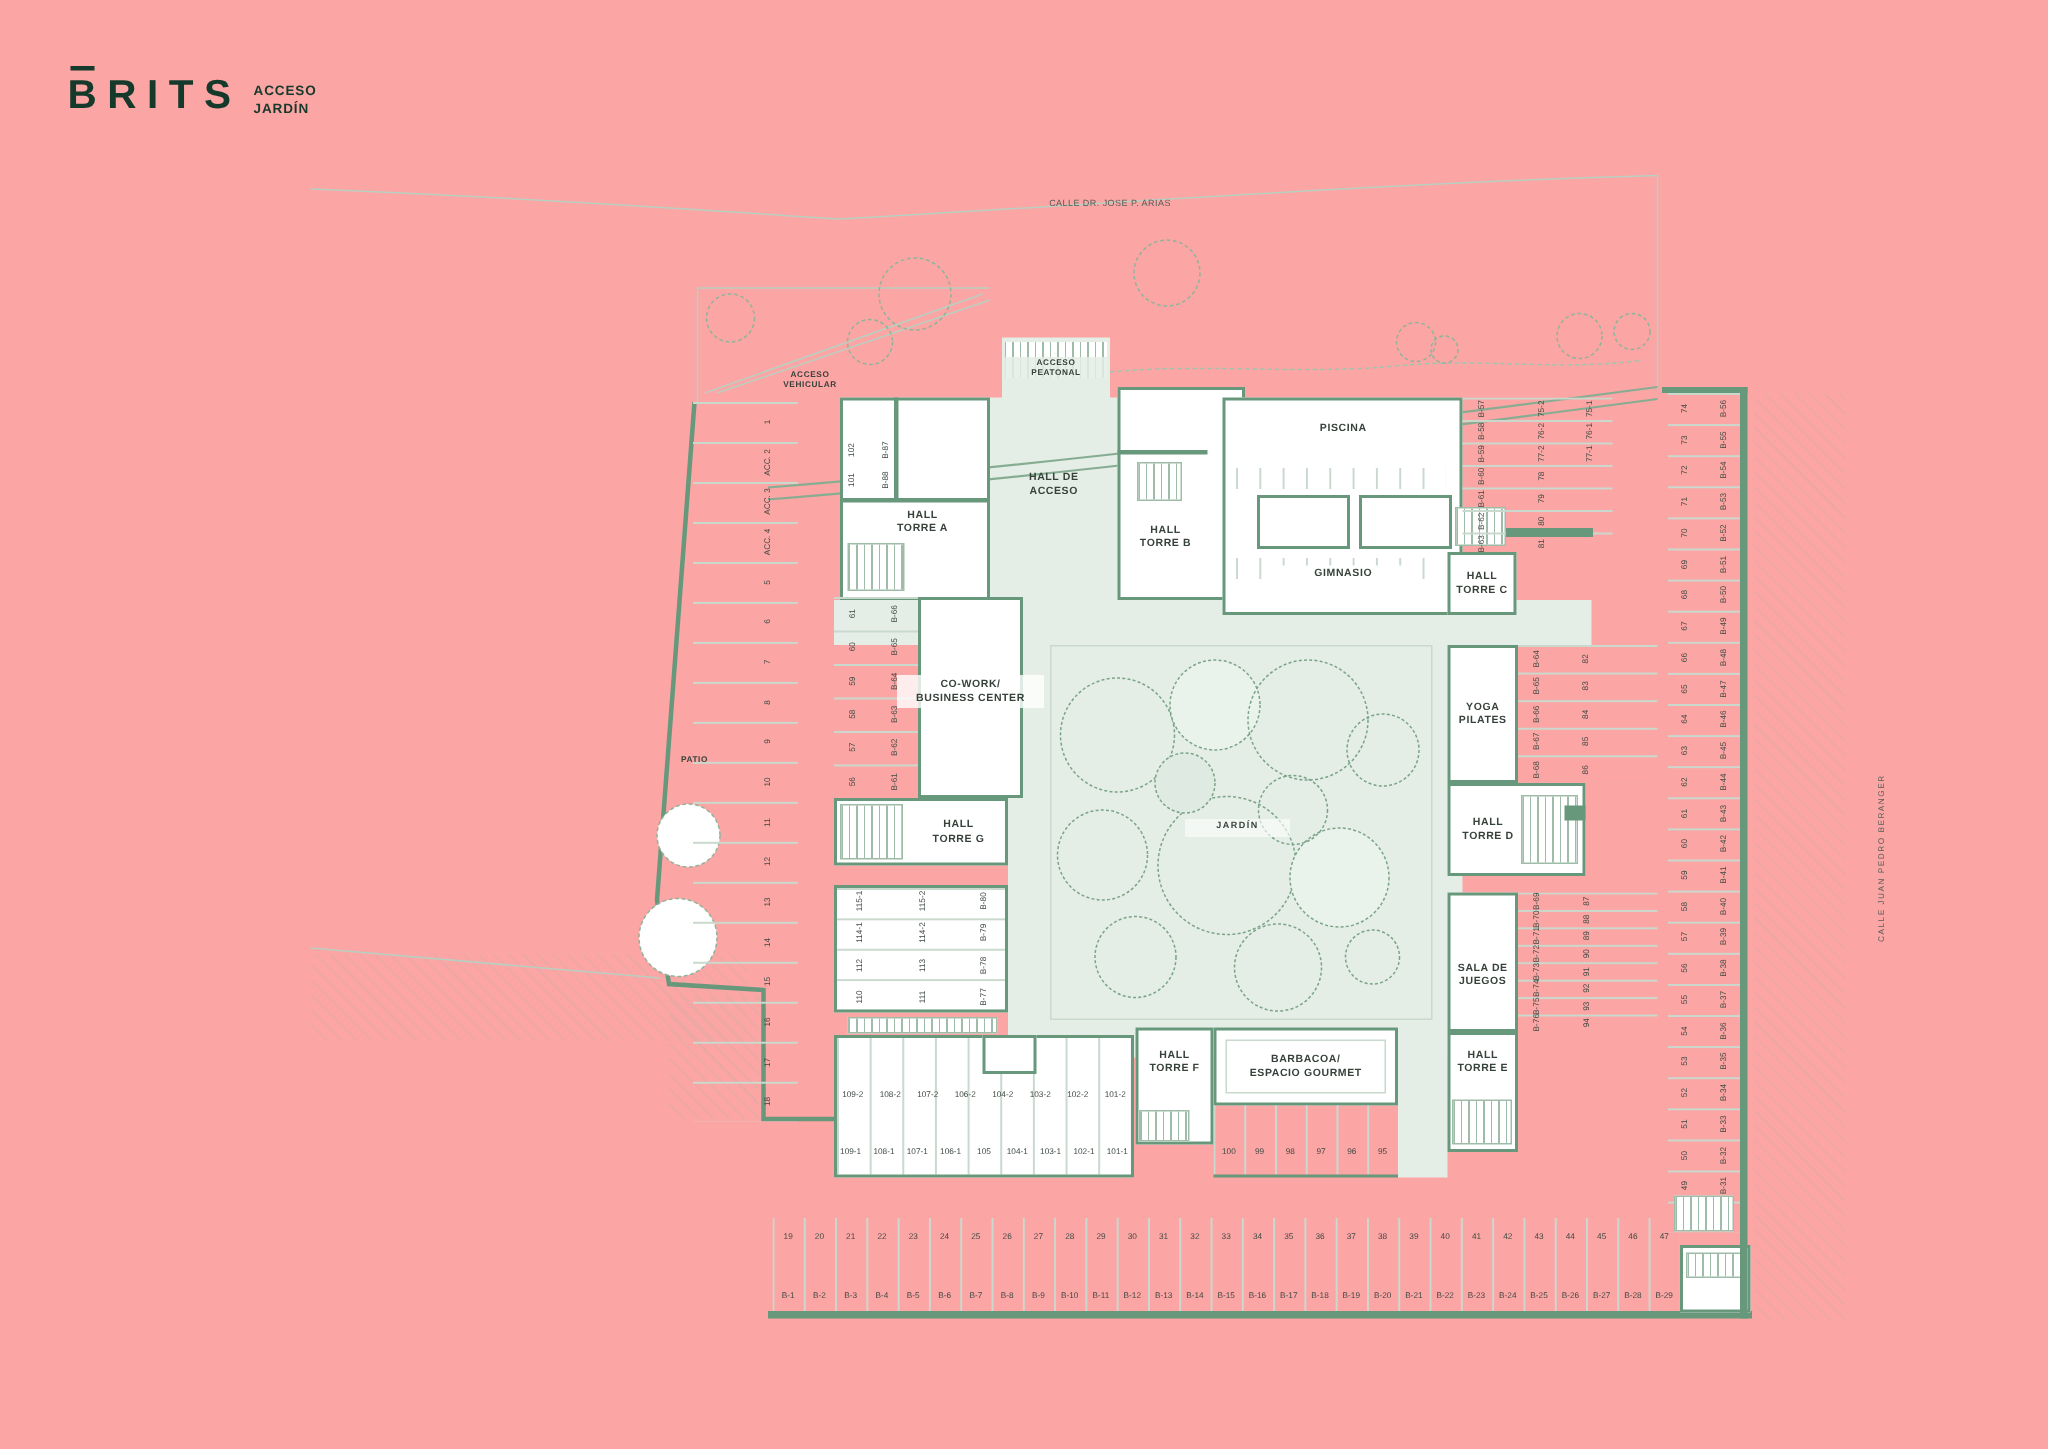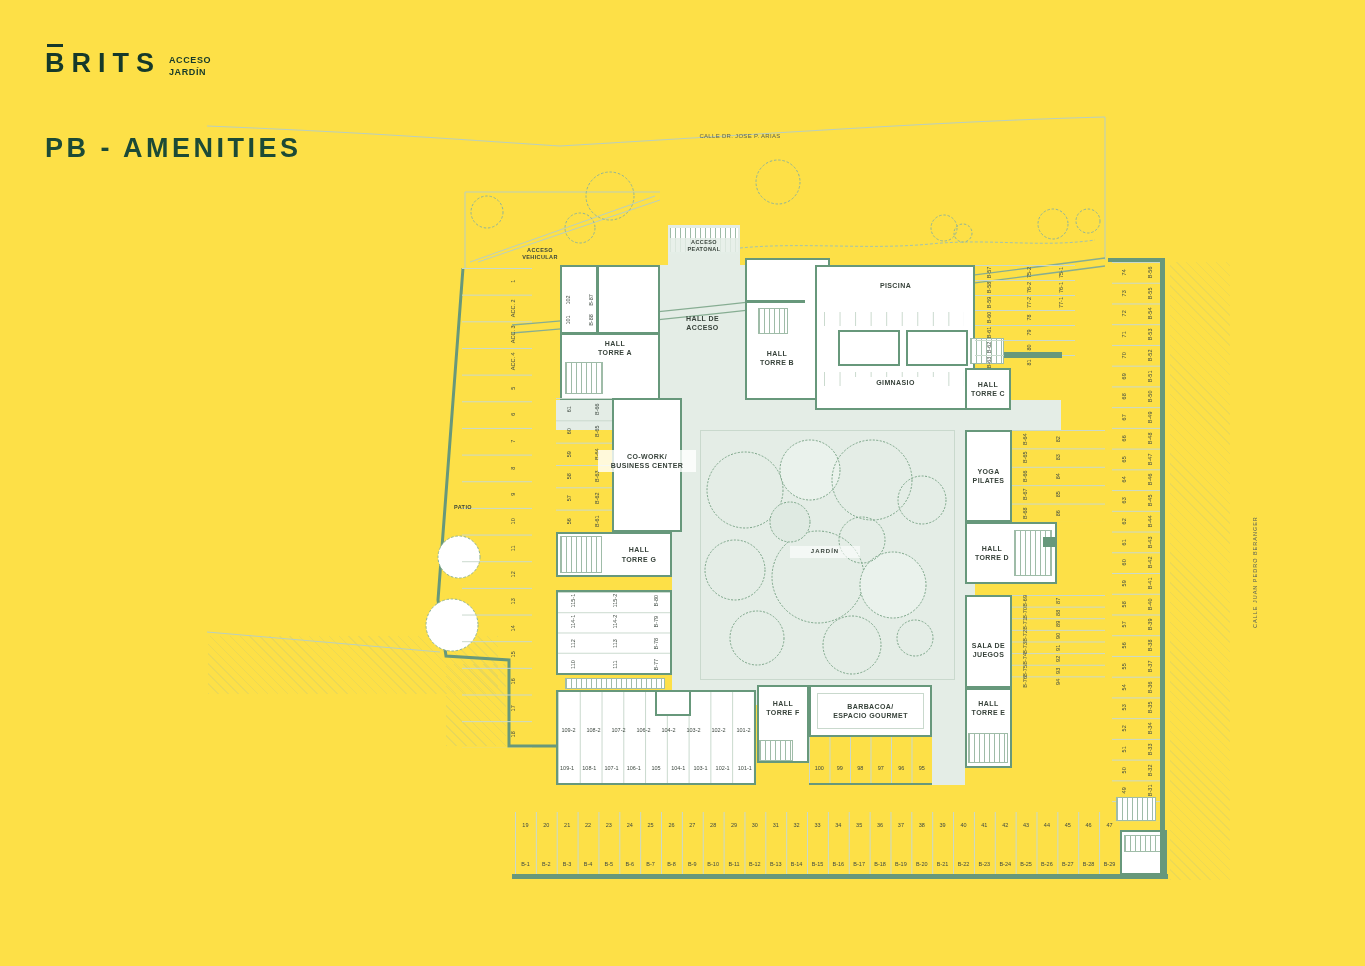--- a/index.html
+++ b/index.html
@@ -1,16 +1,16 @@
 <!DOCTYPE html>
 <html><head>
 <meta charset="utf-8">
 <style>
   html,body{margin:0;padding:0;background:#fff;}
-  #page{position:relative;width:1365px;height:966px;background:#fde047;
+  #page{position:relative;width:1365px;height:966px;background:#fca5a5;
         font-family:"Liberation Sans",sans-serif;overflow:hidden;}
   .abs{position:absolute;box-sizing:border-box;}
   .lfill{background:#e4ede6;}
   .wallfill{background:#67987b;}
   .room{border:2.5px solid #67987b;background:#fff;}
   .thin{border:1px solid #c9d9cd;}
   .rm{display:flex;align-items:center;justify-content:center;text-align:center;
       font-size:7px;font-weight:600;letter-spacing:.4px;color:#37423a;
       white-space:pre-line;line-height:1.3;}
   .small{font-size:5.5px;color:#4a544c;letter-spacing:.3px;}
@@ -33,21 +33,20 @@
 </style>
 </head>
 <body>
 
 <div id="page">
 
   <div class="abs" style="left:47px;top:44px;width:16px;height:3px;background:#15392a;"></div>
   <div class="abs logo" style="left:45px;top:48px;">BRITS</div>
   <div class="abs logo-sub" style="left:169px;top:55px;">ACCESO</div>
   <div class="abs logo-sub" style="left:169px;top:67px;">JARDÍN</div>
-  <div class="abs title" style="left:45px;top:133px;">PB - AMENITIES</div>
 
   <div class="abs lfill" style="left:668px;top:225px;width:72px;height:42px;"></div>
   <div class="abs lfill" style="left:660px;top:265px;width:85px;height:136px;"></div>
   <div class="abs lfill" style="left:672px;top:398px;width:303px;height:307px;"></div>
   <div class="abs lfill" style="left:556px;top:400px;width:505px;height:30px;"></div>
   <div class="abs lfill" style="left:932px;top:685px;width:33px;height:100px;"></div>
 
   <div class="abs hatch" style="left:208px;top:636px;width:290px;height:58px;opacity:.6;"></div>
   <div class="abs hatch" style="left:446px;top:664px;width:60px;height:82px;opacity:.7;"></div>
   <div class="abs hatch" style="left:1170px;top:262px;width:60px;height:618px;opacity:.55;"></div>

